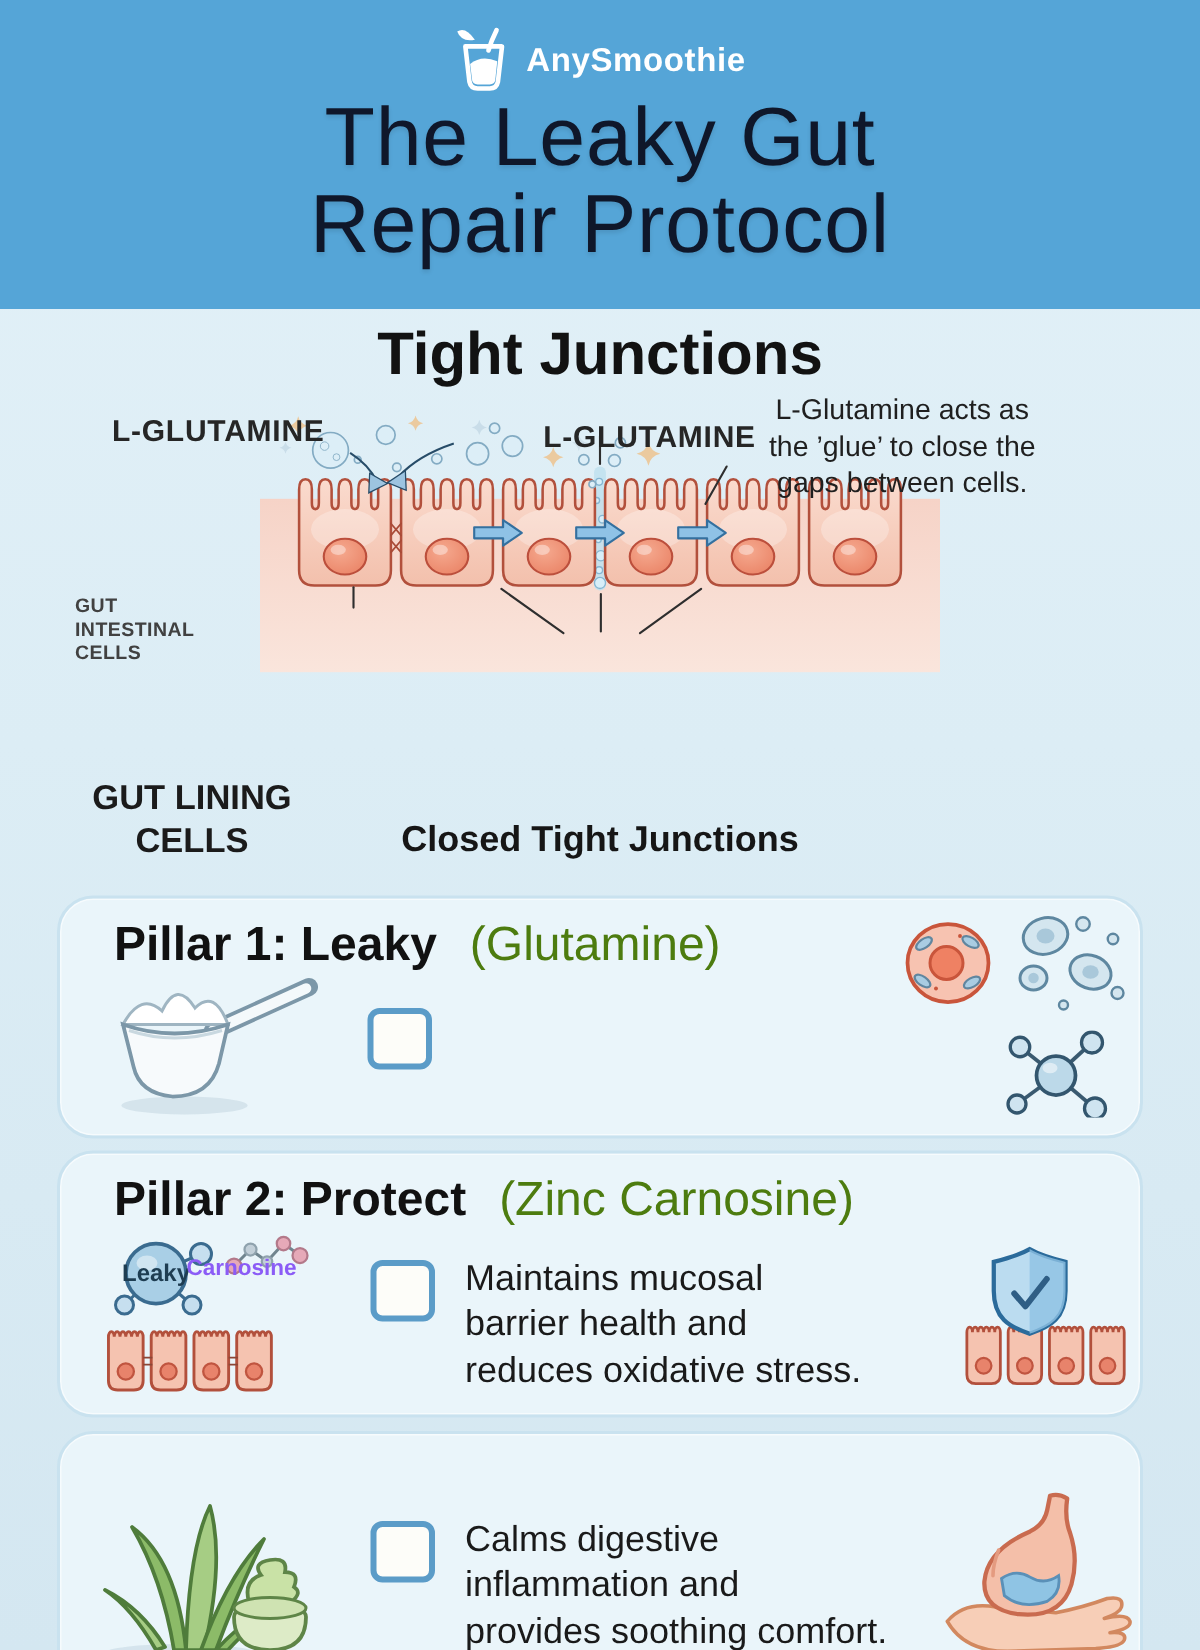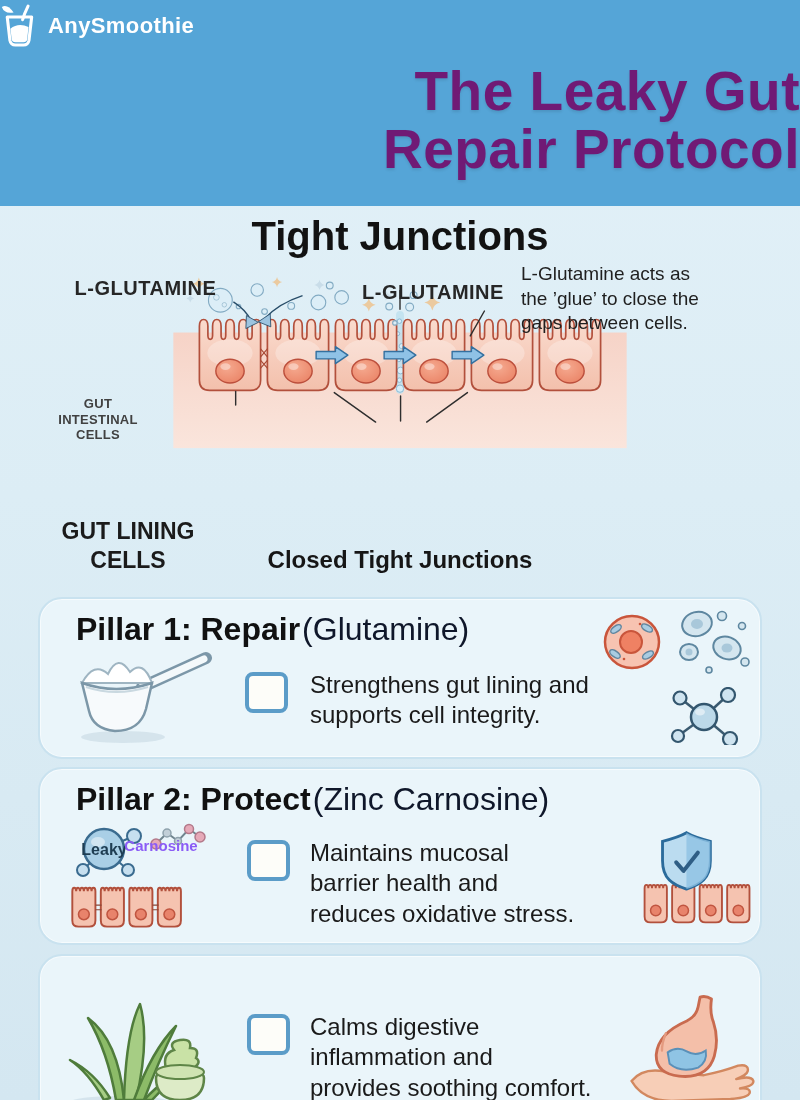--- a/index.html
+++ b/index.html
@@ -1,43 +1,43 @@
 <!DOCTYPE html>
 <html><head>
 <meta charset="utf-8">
 <style>
   html,body{margin:0;padding:0;}
   .page{position:relative;width:800px;height:1100px;overflow:hidden;
     font-family:"Liberation Sans","DejaVu Sans",sans-serif;
     background:linear-gradient(180deg,#E3F1F8 0%,#DCEDF5 45%,#D4E7F1 100%);}
   
   .header{position:absolute;left:0;top:0;width:800px;height:206px;background:#55A5D7;}
-  .brand-row{position:absolute;left:0;top:4px;width:100%;display:flex;align-items:center;gap:10px;}
+  .brand-row{position:absolute;left:0;top:18px;width:100%;display:flex;align-items:center;justify-content:center;gap:10px;}
   .brand-name{color:#fff;font-size:22px;font-weight:700;letter-spacing:.4px;}
-  .main-title{position:absolute;left:0;top:62px;width:100%;text-align:right;color:#701a75;
-    font-size:55px;line-height:1.06;font-weight:700;letter-spacing:.5px;white-space:pre-line;
+  .main-title{position:absolute;left:0;top:62px;width:100%;text-align:center;color:#0f172a;
+    font-size:55px;line-height:1.06;font-weight:400;letter-spacing:.5px;white-space:pre-line;
     text-shadow:0 2px 3px rgba(0,0,0,.10);}
   
   .tj-heading{position:absolute;left:0;top:214px;width:100%;text-align:center;color:#121212;
     font-size:40px;font-weight:800;}
   .diagram-svg{position:absolute;left:0;top:260px;pointer-events:none;}
   .lblA{position:absolute;left:58px;top:277px;width:175px;text-align:center;font-size:20px;font-weight:800;color:#262626;letter-spacing:.5px;}
   .lblB{position:absolute;left:318px;top:281px;width:230px;text-align:center;font-size:20px;font-weight:800;color:#262626;letter-spacing:.5px;}
-  .note{position:absolute;left:521px;top:262px;width:245px;text-align:left;font-size:19px;line-height:1.3;color:#1f1f1f;white-space:pre-line;font-weight:500;}
-  .gut-intestinal{position:absolute;left:50px;top:396px;width:96px;text-align:center;font-size:13px;line-height:1.2;font-weight:800;color:#414141;white-space:pre-line;letter-spacing:.3px;}
+  .note{position:absolute;left:479px;top:262px;width:245px;text-align:center;font-size:19px;line-height:1.3;color:#1f1f1f;white-space:pre-line;font-weight:500;}
+  .gut-intestinal{position:absolute;left:50px;top:396px;width:96px;font-size:13px;line-height:1.2;font-weight:800;color:#414141;white-space:pre-line;letter-spacing:.3px;}
   .gut-lining{position:absolute;left:43px;top:517px;width:170px;text-align:center;font-size:23px;line-height:1.25;font-weight:800;color:#1b1b1b;white-space:pre-line;}
   .closed-tj{position:absolute;left:200px;top:546px;width:400px;text-align:center;font-size:24px;font-weight:800;color:#161616;}
   
   .card{position:absolute;left:38px;width:720px;background:#EAF5FA;border:2px solid #C9E2EF;border-radius:24px;box-shadow:inset 0 0 0 1px rgba(255,255,255,.55);}
   .card1{top:597px;height:158px;}
   .card2{top:767px;height:174px;}
   .card3{top:954px;height:170px;}
   .card-title{position:absolute;left:36px;top:12px;font-size:32px;color:#111;}
   .card-title .strong{font-weight:800;}
-  .card-title .paren{font-weight:400;color:#0f172a;margin-left:2px;}
+  .card-title .paren{font-weight:400;color:#4d7c0f;margin-left:22px;}
   .checkbox{position:absolute;width:35px;height:33px;border:4px solid #5B9CC8;border-radius:8px;background:#FDFDF9;}
   .card-text{position:absolute;font-size:24px;line-height:1.27;color:#1a1a1a;white-space:pre-line;font-weight:500;}
   .icon{position:absolute;}
   .zinc-label{position:absolute;left:40px;top:72px;width:48px;text-align:center;font-size:16px;font-weight:600;color:#1E3D52;}
   .carnosine-label{position:absolute;left:71px;top:68px;width:100px;text-align:center;font-size:15px;font-weight:600;color:#8b5cf6;}
 </style>
 </head>
 <body>
 
 <div class="page">
@@ -170,33 +170,31 @@
 gaps between cells.</div>
   <div class="gut-intestinal">GUT
 INTESTINAL
 CELLS</div>
   <div class="gut-lining">GUT LINING
 CELLS</div>
   <div class="closed-tj">Closed Tight Junctions</div>
 
   <div class="card card1">
     <div class="card-title">
-      <span class="strong">Pillar 1: Repair</span><span class="paren">(Glutamine)</span>
+      <span class="strong">Pillar 1: Leaky</span><span class="paren">(Glutamine)</span>
     </div>
     <svg class="icon" style="left:28px;top:46px" width="150" height="100" viewBox="0 0 150 100">
       <ellipse cx="55" cy="92" rx="42" ry="6" fill="#C7D8E2" opacity="0.6"></ellipse>
       <line x1="74" y1="42" x2="138" y2="13" stroke="#7C97A8" stroke-width="12" stroke-linecap="round"></line>
       <line x1="74" y1="42" x2="136" y2="14" stroke="#F4F9FB" stroke-width="7" stroke-linecap="round"></line>
       <path d="M14 38 Q26 16 40 29 Q50 8 62 27 Q75 14 84 38 Z" fill="#FFFFFF" stroke="#9FB5C2" stroke-width="2"></path>
       <path d="M14 38 L21 66 Q25 84 47 86 Q72 86 78 64 L84 38 Q48 50 14 38 Z" fill="#F7FAFC" stroke="#7C97A8" stroke-width="2.5"></path>
       <path d="M18 42 Q48 52 80 42" fill="none" stroke="#C9D8E0" stroke-width="2"></path>
     </svg>
     <div class="checkbox" style="left:205px;top:73px"></div>
-    <div class="card-text" style="left:270px;top:71px;width:400px">Strengthens gut lining and
-supports cell integrity.</div>
     <svg class="icon" style="left:561px;top:14px" width="62" height="58" viewBox="0 0 62 58">
       <ellipse cx="31" cy="29" rx="27" ry="26" fill="#F7C3B1" stroke="#C9553B" stroke-width="2.5"></ellipse>
       <circle cx="30" cy="29" r="11" fill="#EF8163" stroke="#C9553B" stroke-width="2"></circle>
       <g fill="#A9CCE2" stroke="#61869F" stroke-width="1.5">
         <ellipse cx="15" cy="16" rx="6" ry="3" transform="rotate(-35 15 16)"></ellipse>
         <ellipse cx="46" cy="15" rx="6" ry="3" transform="rotate(30 46 15)"></ellipse>
         <ellipse cx="47" cy="42" rx="6" ry="3" transform="rotate(-30 47 42)"></ellipse>
         <ellipse cx="14" cy="41" rx="6" ry="3" transform="rotate(35 14 41)"></ellipse>
       </g>
       <circle cx="23" cy="46" r="1.3" fill="#C9553B"></circle>

